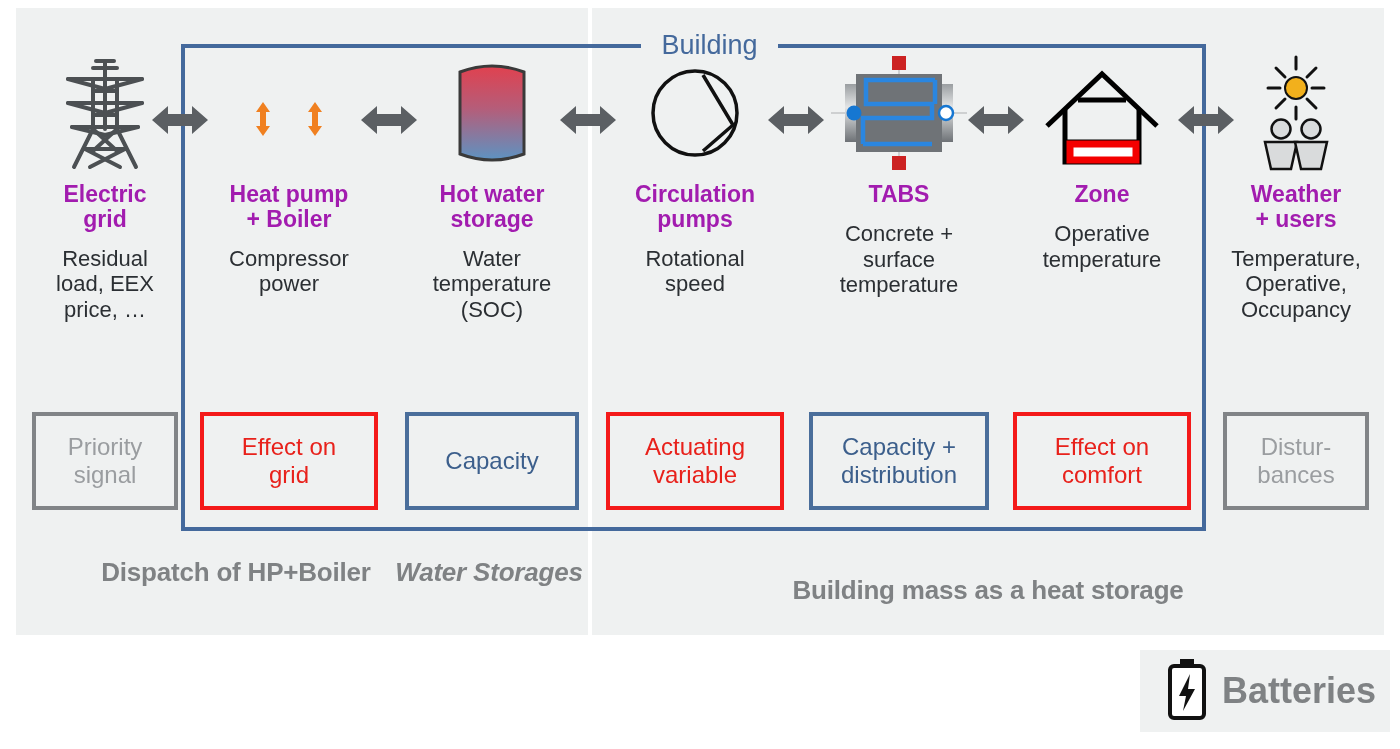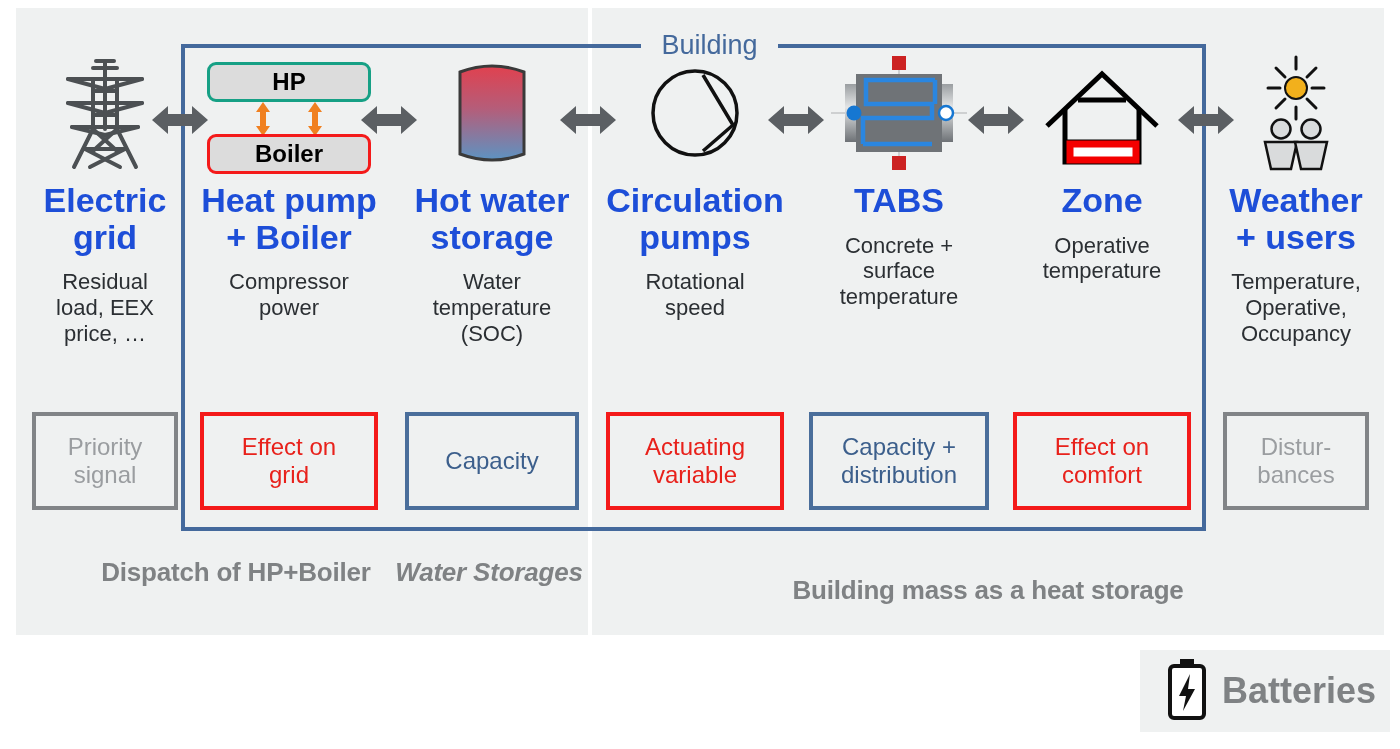--- a/index.html
+++ b/index.html
@@ -64,23 +64,23 @@
     position: absolute;
     top: 52px;
     text-align: center;
   }
   .icon-box {
     height: 122px;
     display: flex; align-items: center; justify-content: center;
   }
   .col-title {
     font-weight: bold;
-    font-size: 34px;
+    font-size: 23px;
     line-height: 1.08;
-    color: #1d4ed8;
+    color: #a21caf;
     margin-top: 8px;
     white-space: pre-line;
   }
   .col-sub {
     font-size: 22px;
     line-height: 1.17;
     color: #2b2f33;
     margin-top: 14px;
     white-space: pre-line;
   }
@@ -193,30 +193,28 @@
 
 <div class="dbl-arrow" style="left:152px;">
   <svg width="56" height="40" viewBox="0 0 56 40">
     <path d="M0 20 L16 6 L16 14 L40 14 L40 6 L56 20 L40 34 L40 26 L16 26 L16 34 Z" fill="#5b5f63"></path>
   </svg>
 </div>
 
 <div class="col" style="left:200px; width:178px;">
   <div class="icon-box">
     <div class="hp-stack">
-      <div class="hp-pill" id="hp-pill">HP</div>
       <div class="orange-arrows">
         <svg width="164" height="34" viewBox="0 0 164 34">
           <g fill="#f08020">
             <path d="M56 0 L63 10 L59 10 L59 24 L63 24 L56 34 L49 24 L53 24 L53 10 L49 10 Z"></path>
             <path d="M108 0 L115 10 L111 10 L111 24 L115 24 L108 34 L101 24 L105 24 L105 10 L101 10 Z"></path>
           </g>
         </svg>
       </div>
-      <div class="hp-pill" id="boiler-pill">Boiler</div>
     </div>
   </div>
   <div class="col-title">Heat pump
 + Boiler</div>
   <div class="col-sub">Compressor
 power</div>
   <div class="tagbox red" style="width:178px;">Effect on
 grid</div>
 </div>
 

